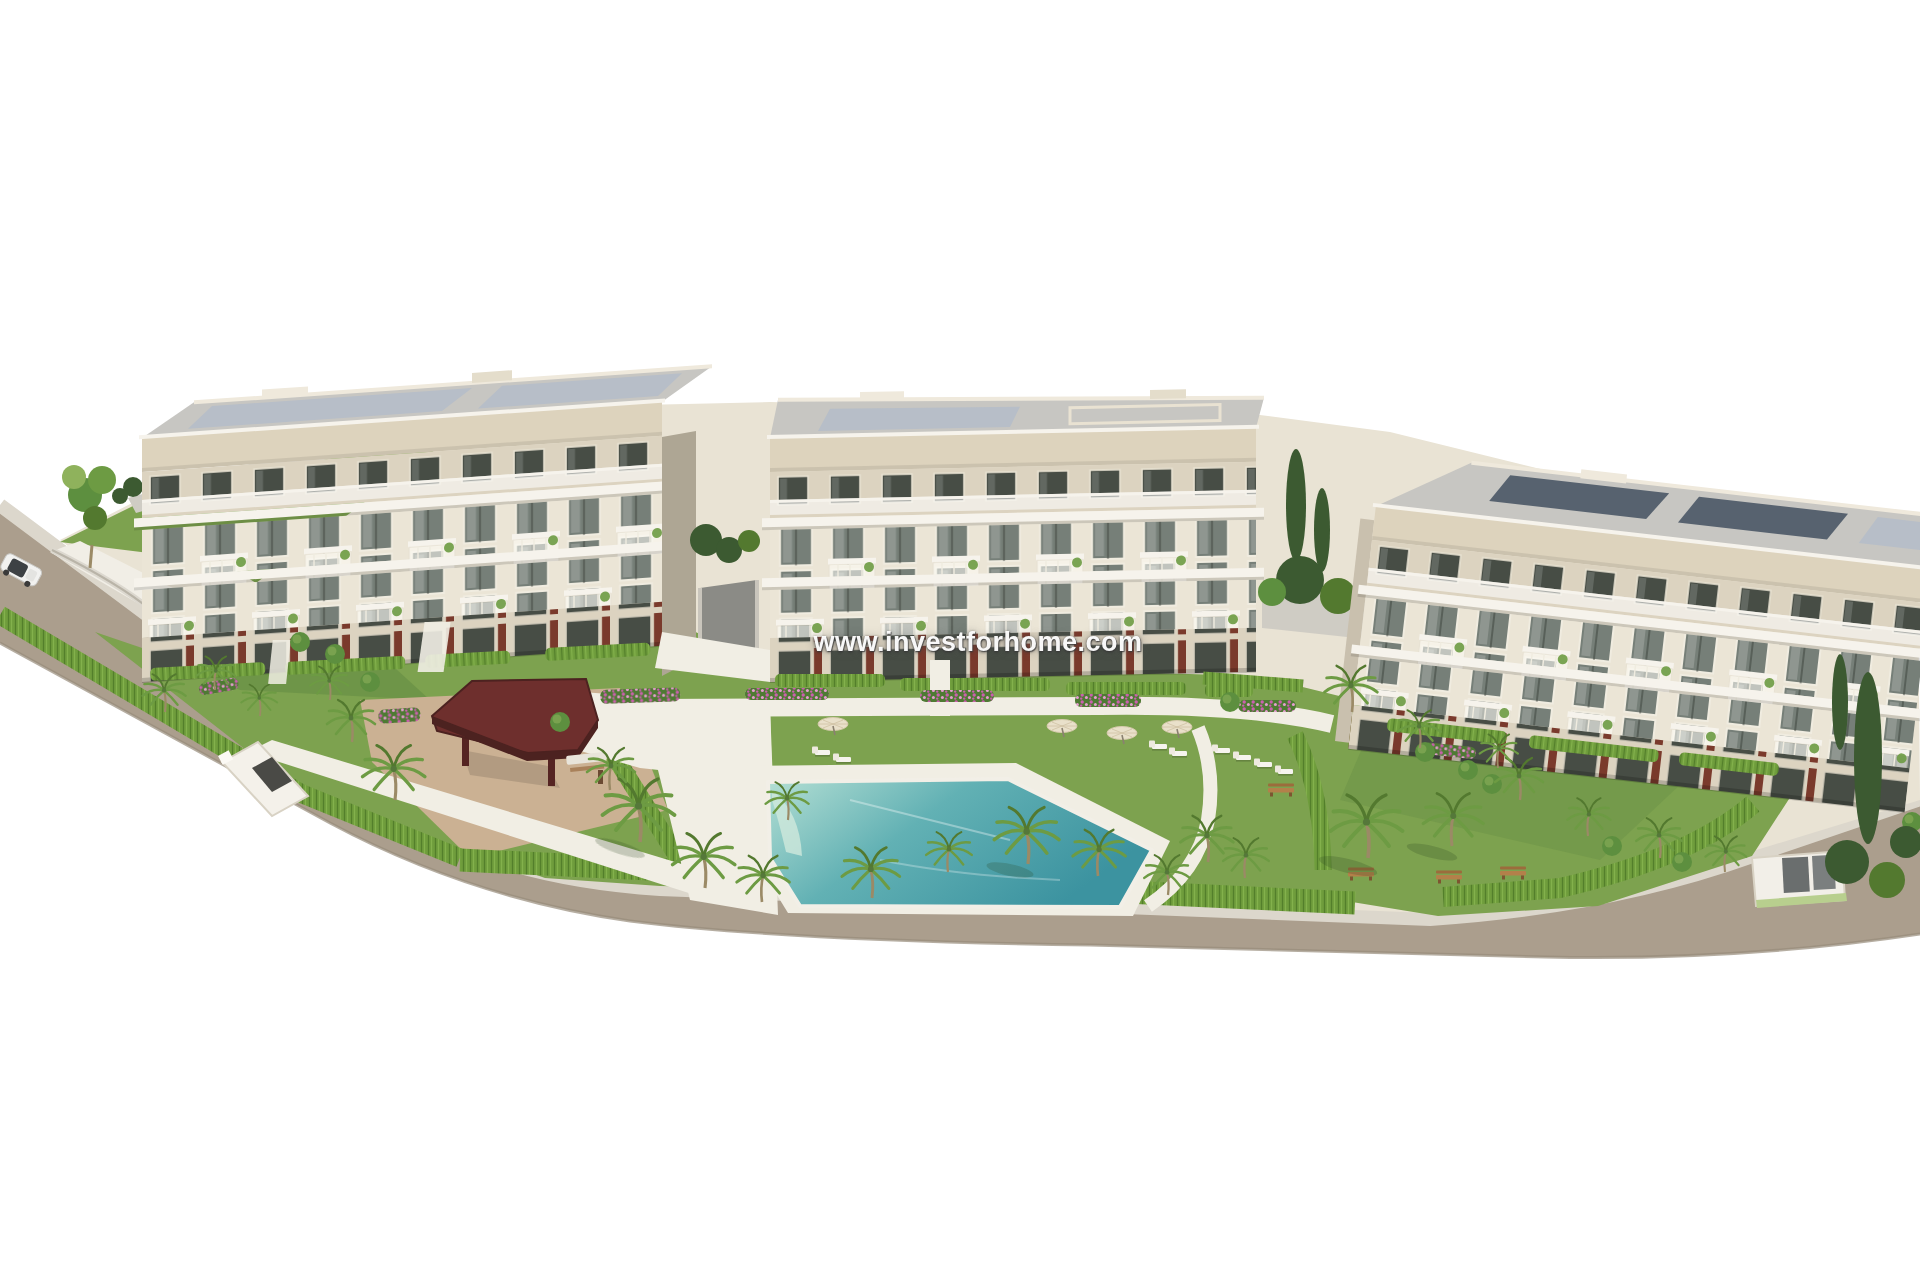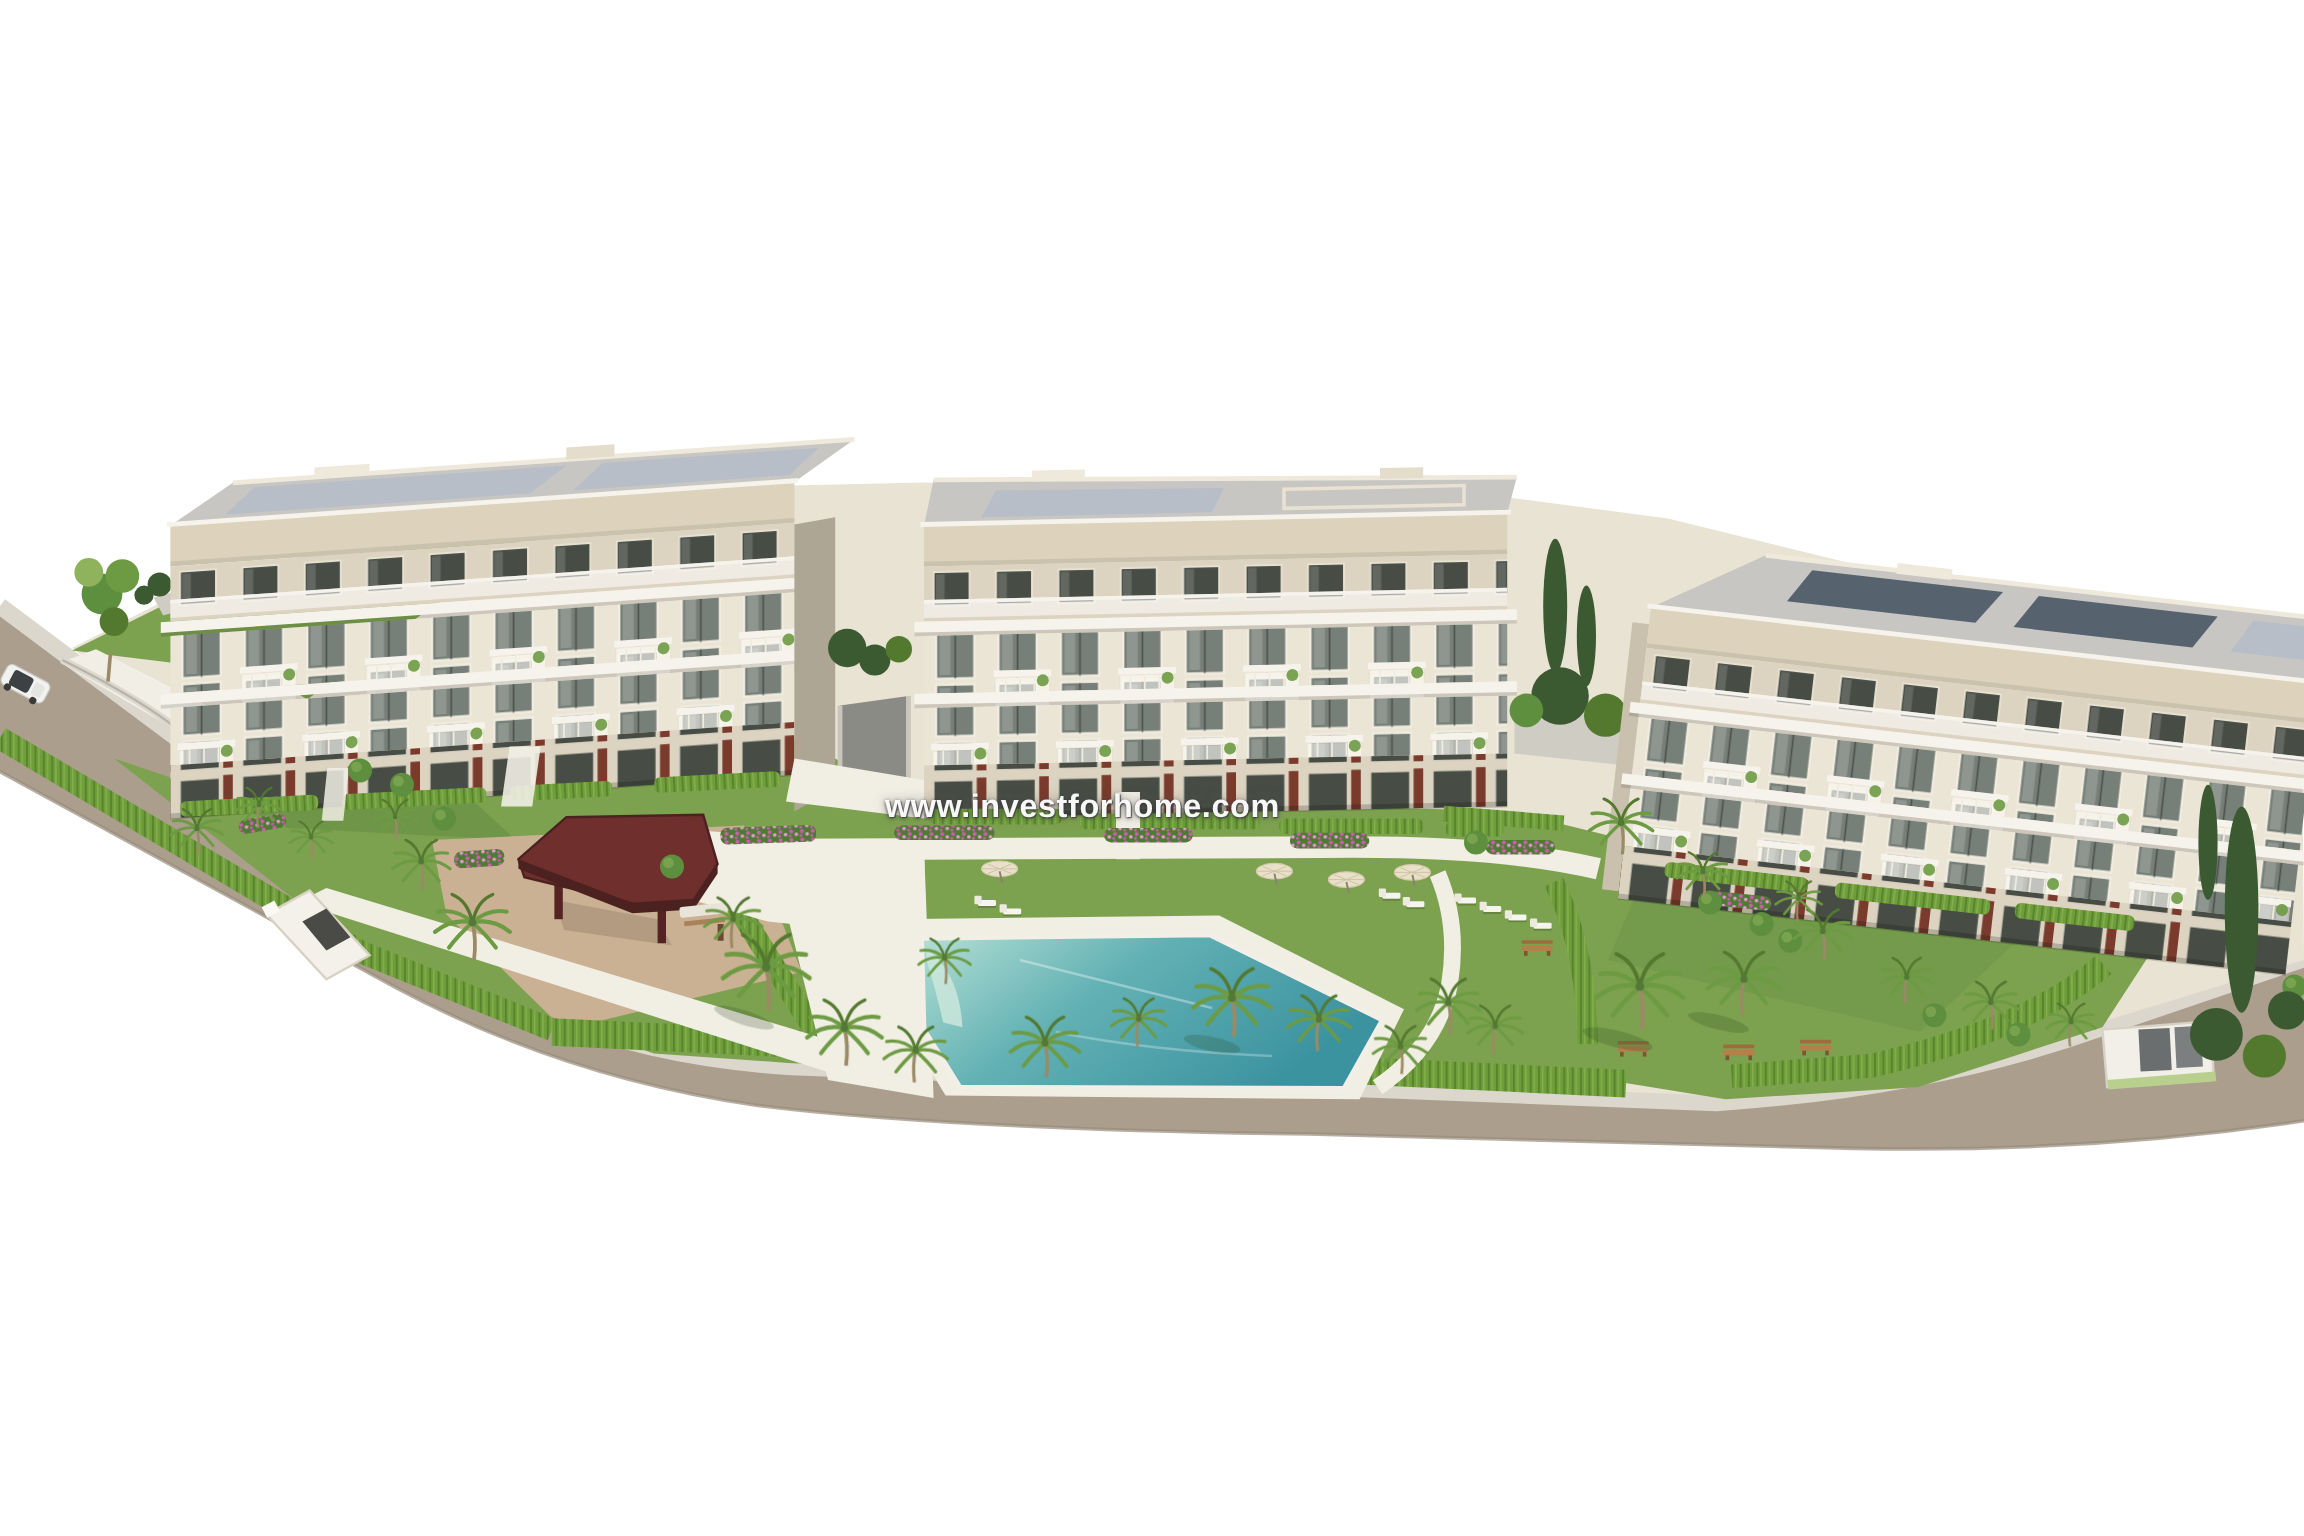--- a/index.html
+++ b/index.html
@@ -1,22 +1,22 @@
 <!DOCTYPE html>
 <html style="--bg: #ffffff; --road: #ab9e8d; --roadEdge: #978b7a; --curb: #dcd7cc; --paving: #e9e3d4; --deck: #f1eee4; --sand: #cbb193; --grass: #7da24f; --grassDark: #5e8440; --grassLight: #8fb25c; --hedge: #6f9d3c; --hedgeDark: #537f2b; --hedgeLight: #83b14c; --pool1: #b4dfd4; --pool2: #62b1b4; --pool3: #3c93a0; --facade: #ebe5d6; --facadeShade: #dcd3c0; --fascia: #ddd3bd; --slab: #f6f3ec; --roofA: #c7c6c2; --roofB: #b7bec8; --solar: #57626f; --glass: #767f78; --glassDark: #474d45; --accent: #7a3a2c; --sideWall: #aea694; --gazeboRoof: #6e2f2d; --gazeboDark: #552422; --trunk: #9b8a66; --frond: #6d9b43; --frondDark: #53792f; --bush: #5d8f3f; --cypress: #3c5a31; --flowerBase: #4e7a33; --flowerA: #cb5fae; --flowerB: #e59ed0; --bench: #b3804a; --umbrella: #e9e0ca; --wall: #cfccc4; --carGlass: #3d4144;"><head>
 <meta charset="utf-8">
 <style>
   html,body{margin:0;padding:0;background:#fff;}
   .stage{position:relative;width:1920px;height:1280px;background:var(--bg,#fff);overflow:hidden;
          font-family:"Liberation Sans",sans-serif;}
   .scene-svg{position:absolute;left:0;top:0;width:1920px;height:1280px;display:block;}
-  .watermark{position:absolute;left:902px;top:642px;transform:translate(-50%,-50%);
+  .watermark{position:absolute;left:978px;top:642px;transform:translate(-50%,-50%);
              font-size:27px;font-weight:700;letter-spacing:.5px;color:rgba(255,255,255,.96);
              text-shadow:0 1px 3px rgba(45,45,45,.9),0 0 9px rgba(90,90,90,.55),1px 1px 0 rgba(70,70,70,.6);
-             white-space:nowrap;pointer-events:none;margin-top:30px;}
+             white-space:nowrap;pointer-events:none;}
 </style>
 </head>
 <body>
 
 <div class="stage">
 <svg class="scene-svg" viewBox="0 0 1920 1280" aria-label="">
   <defs>
 
     <pattern id="pW2" width="52" height="48" patternUnits="userSpaceOnUse">
       <rect width="52" height="48" style="fill:var(--facade)"></rect>

